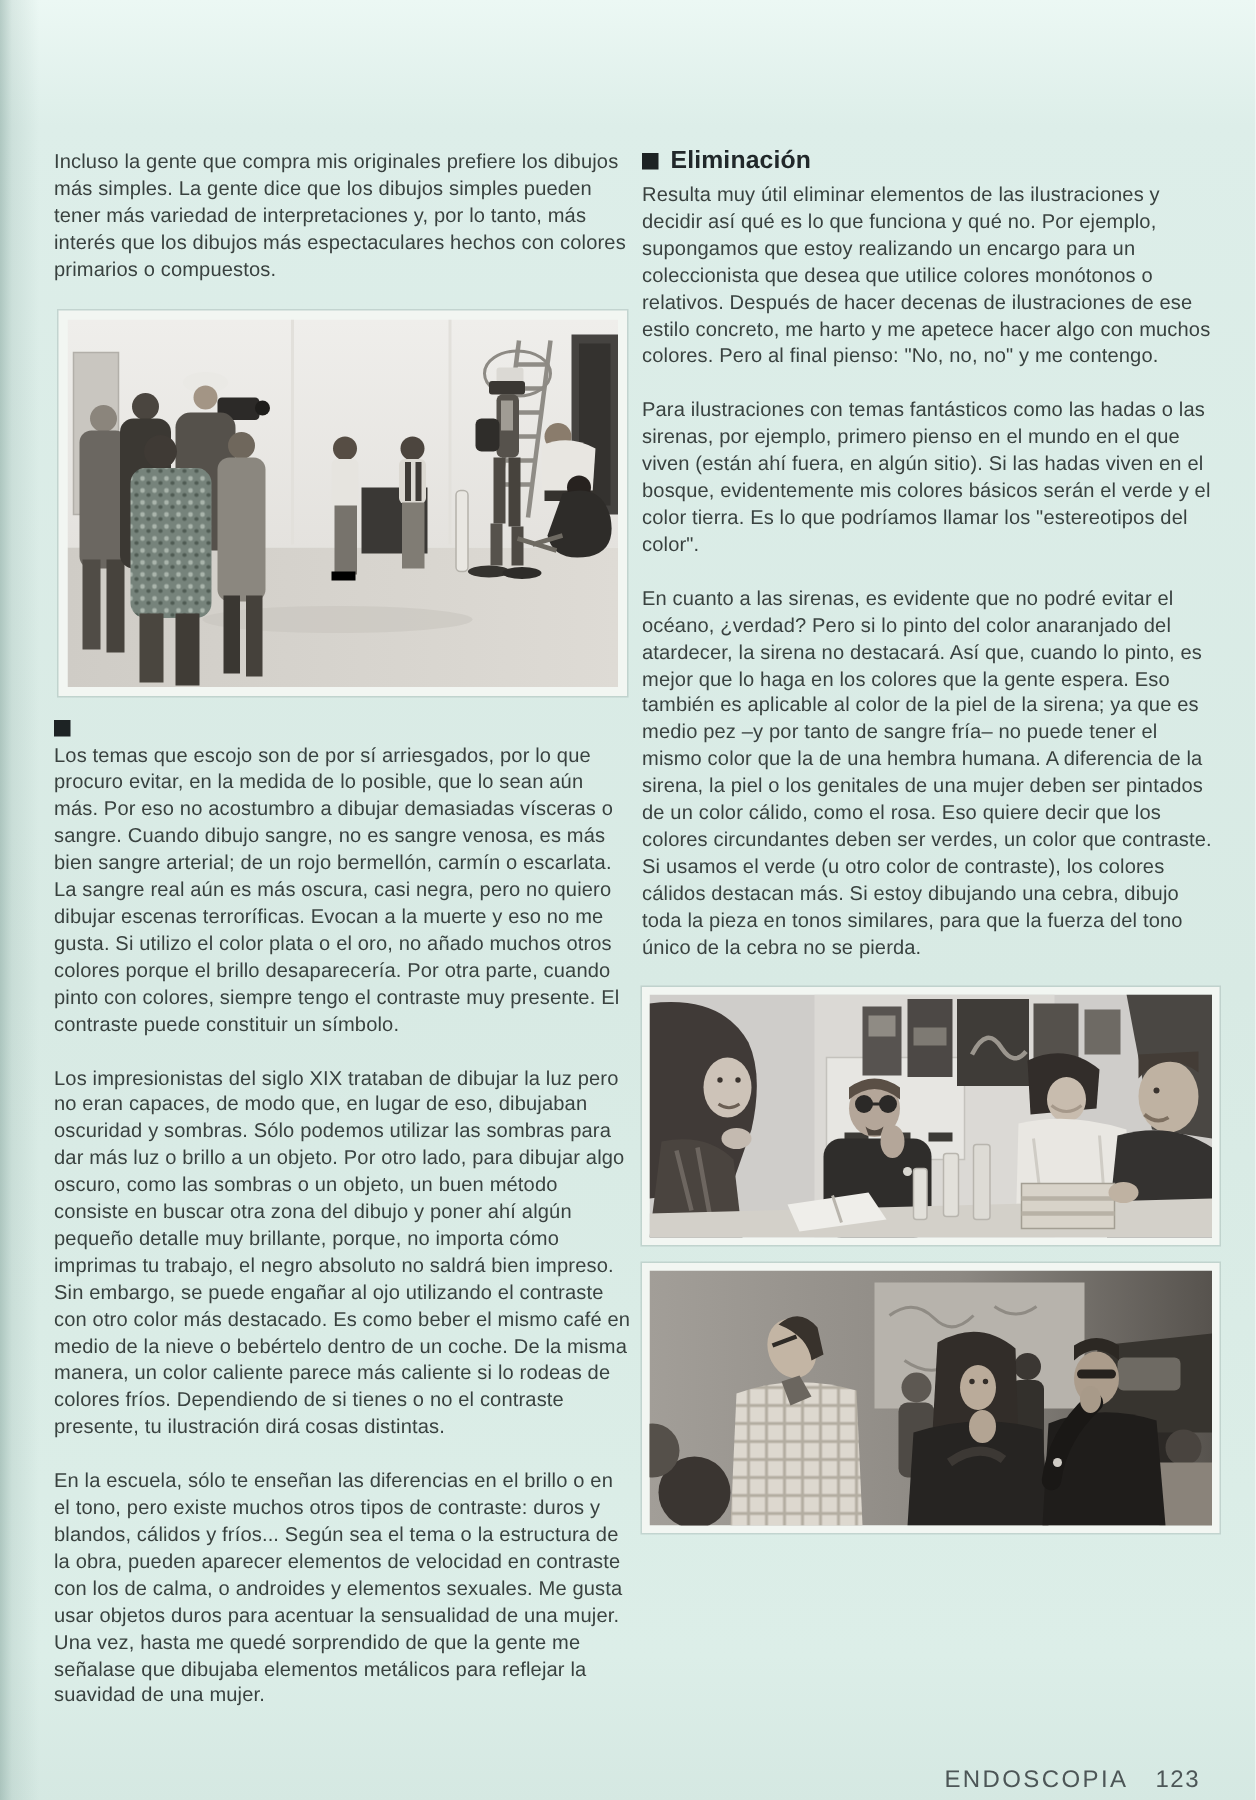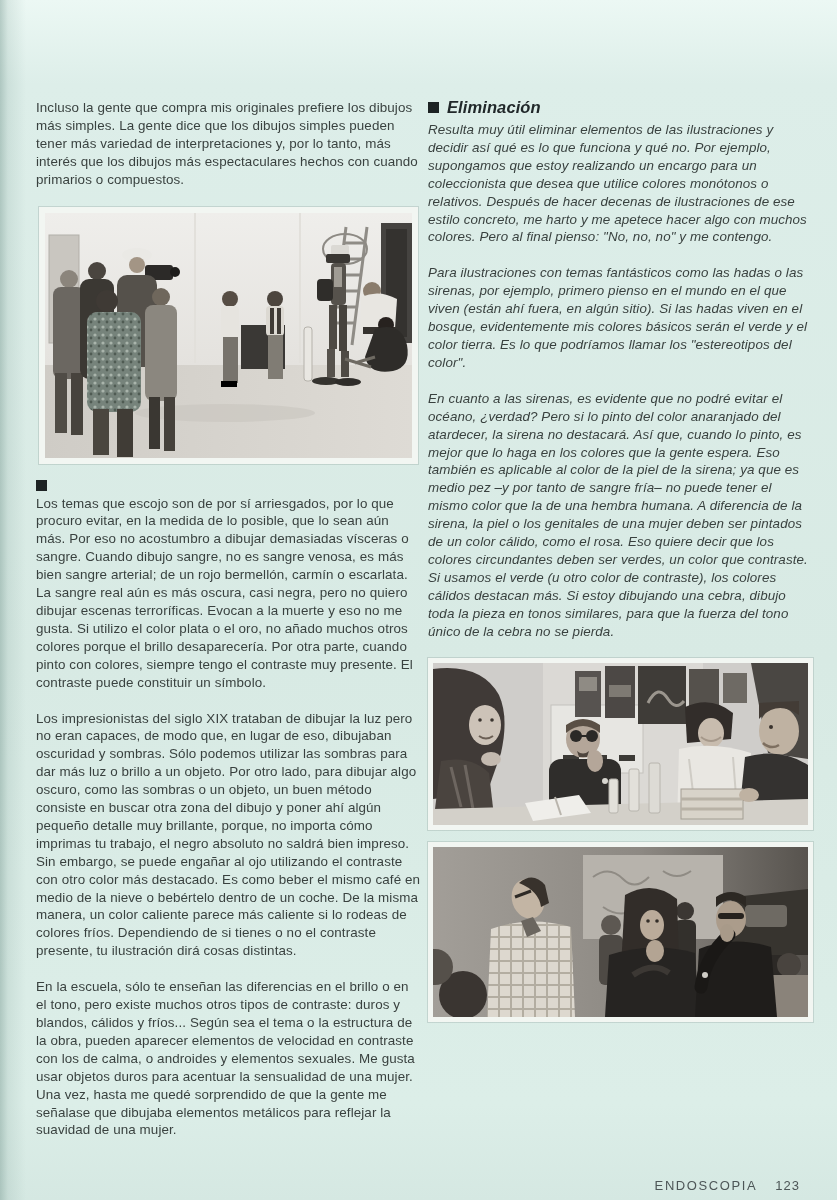--- a/index.html
+++ b/index.html
@@ -5,51 +5,51 @@
   html,body{margin:0;padding:0;}
   body{
     width:837px;height:1200px;overflow:hidden;position:relative;
     font-family:"Liberation Sans","DejaVu Sans",sans-serif;
     background:
       linear-gradient(90deg, rgba(128,160,152,.50) 0px, rgba(128,160,152,.18) 8px, rgba(128,160,152,0) 26px),
       linear-gradient(180deg,#ecf8f4 0%,#ddeee9 7%,#d8eae4 55%,#dceee8 92%,#d5e8e2 100%);
   }
   .col{position:absolute;width:386px;}
   .col-left{left:36px;top:99px;}
-  .col-right{left:428px;top:97px;font-style:italic;}
+  .col-right{left:428px;top:97px;}
   p.para{
     margin:0 0 18px 0;
     font-size:13.4px;line-height:17.9px;color:#39413f;
     text-align:left;letter-spacing:.1px;
   }
   h2.section-heading{
     margin:0 0 4px 0;display:flex;align-items:center;
     font-size:16.5px;line-height:20px;color:#21282a;font-weight:bold;letter-spacing:.1px;
   }
   .marker{width:11px;height:11px;background:#1d2324;display:inline-block;margin-right:8px;flex:0 0 auto;}
   figure.photo{
     margin:0;background:#f2f6f2;box-shadow:0 0 0 1px rgba(120,140,134,.25);
     line-height:0;
   }
   figure.photo svg{display:block;}
   #photo-filming{padding:6px;width:367px;margin:4px 0 16px 3px;}
   #photo-table{padding:5px;width:375px;margin:0 0 12px 0;}
   #photo-crowd{padding:5px;width:375px;margin:0;}
   .footer{
     position:absolute;top:1178px;left:0;width:800px;text-align:right;
-    font-size:13px;color:#4d5657;letter-spacing:1.6px;
+    font-size:16px;color:#4d5657;letter-spacing:1.6px;
   }
   .footer .pageno{margin-left:18px;letter-spacing:1px;}
 </style>
 </head>
 <body>
 
 <div class="col col-left">
 
-  <p class="para">Incluso la gente que compra mis originales prefiere los dibujos más simples. La gente dice que los dibujos simples pueden tener más variedad de interpretaciones y, por lo tanto, más interés que los dibujos más espectaculares hechos con cuando primarios o compuestos.</p>
+  <p class="para">Incluso la gente que compra mis originales prefiere los dibujos más simples. La gente dice que los dibujos simples pueden tener más variedad de interpretaciones y, por lo tanto, más interés que los dibujos más espectaculares hechos con colores primarios o compuestos.</p>
 
   <figure class="photo" id="photo-filming">
     <svg width="367" height="245" viewBox="0 0 367 245" xmlns="http://www.w3.org/2000/svg">
       <defs>
         <pattern id="floral" width="8" height="8" patternUnits="userSpaceOnUse">
           <rect width="8" height="8" fill="#76837b"></rect>
           <circle cx="2" cy="2" r="1.6" fill="#a9b4ab"></circle>
           <circle cx="6" cy="5" r="1.4" fill="#4f5b53"></circle>
         </pattern>
         <linearGradient id="wallg" x1="0" y1="0" x2="0" y2="1">

